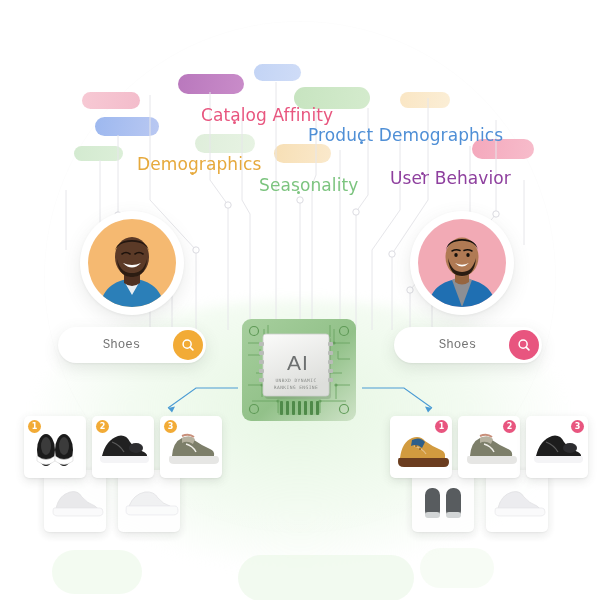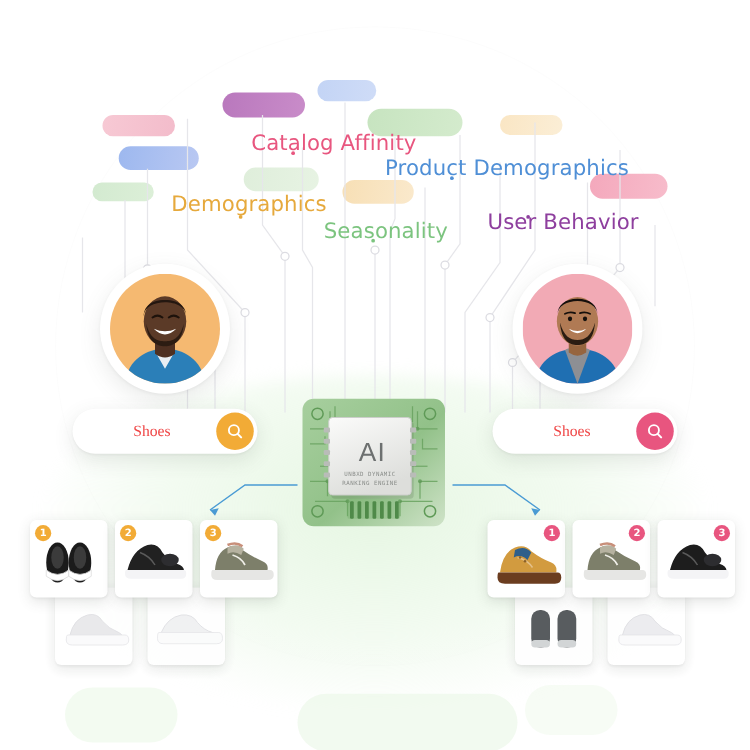--- a/index.html
+++ b/index.html
@@ -49,22 +49,22 @@
   .avatar{width:88px;height:88px;border-radius:50%;overflow:hidden;position:relative;}
 
   
   .searchbar{
     position:absolute;width:148px;height:36px;border-radius:22px;
     background:#ffffff;
     box-shadow:0 5px 16px rgba(80,90,80,.14), 0 1px 2px rgba(0,0,0,.05);
     display:flex;align-items:center;
   }
   .searchbar .q{
-    flex:1;text-align:center;font-size:12.5px;color:#ef4444;
-    font-family:Liberation Serif, serif;padding-left:12px;
+    flex:1;text-align:center;font-size:12.5px;color:#737373;
+    font-family:Liberation Mono, monospace;padding-left:12px;
   }
   .sbtn{
     width:30px;height:30px;border-radius:50%;margin-right:3px;
     display:flex;align-items:center;justify-content:center;flex:0 0 auto;
   }
 
   
   .cardrow{position:absolute;display:flex;}
   .pcard{
     width:62px;height:62px;background:#fff;border-radius:5px;

